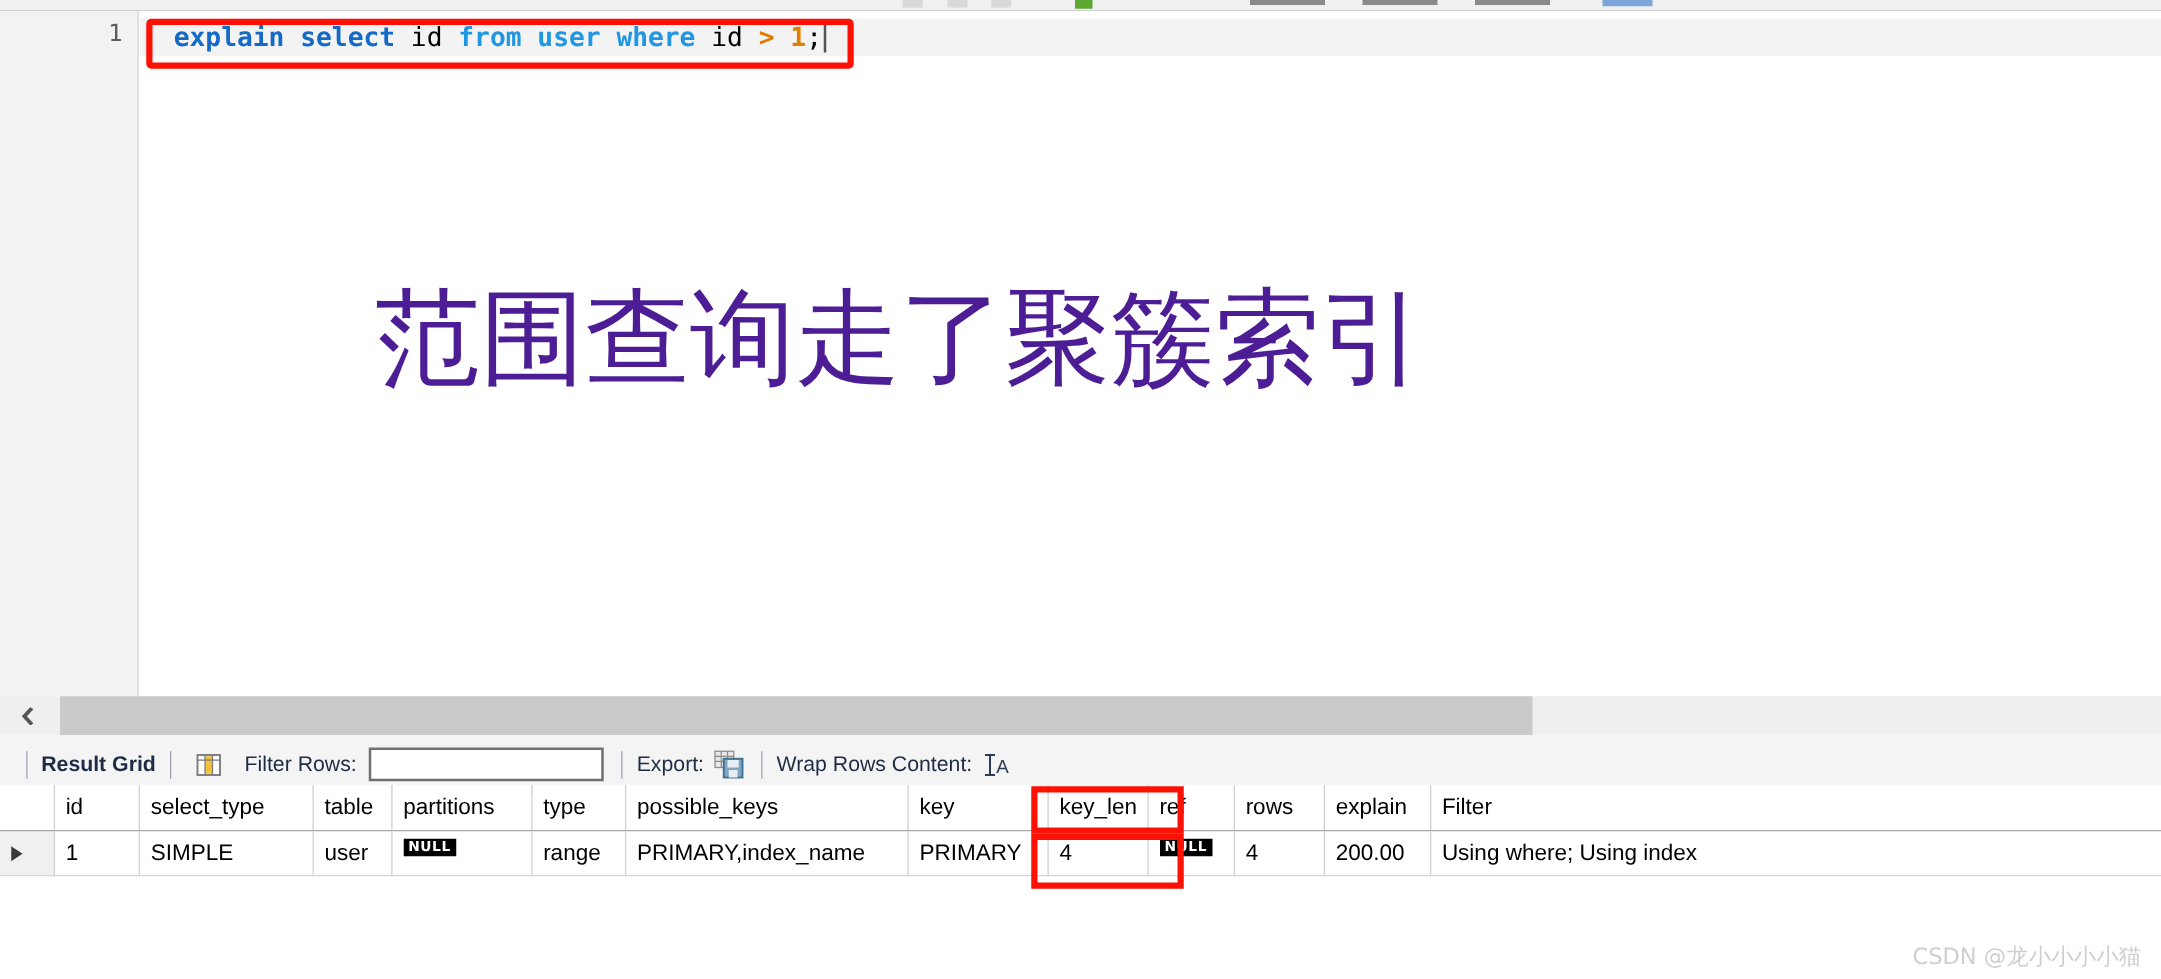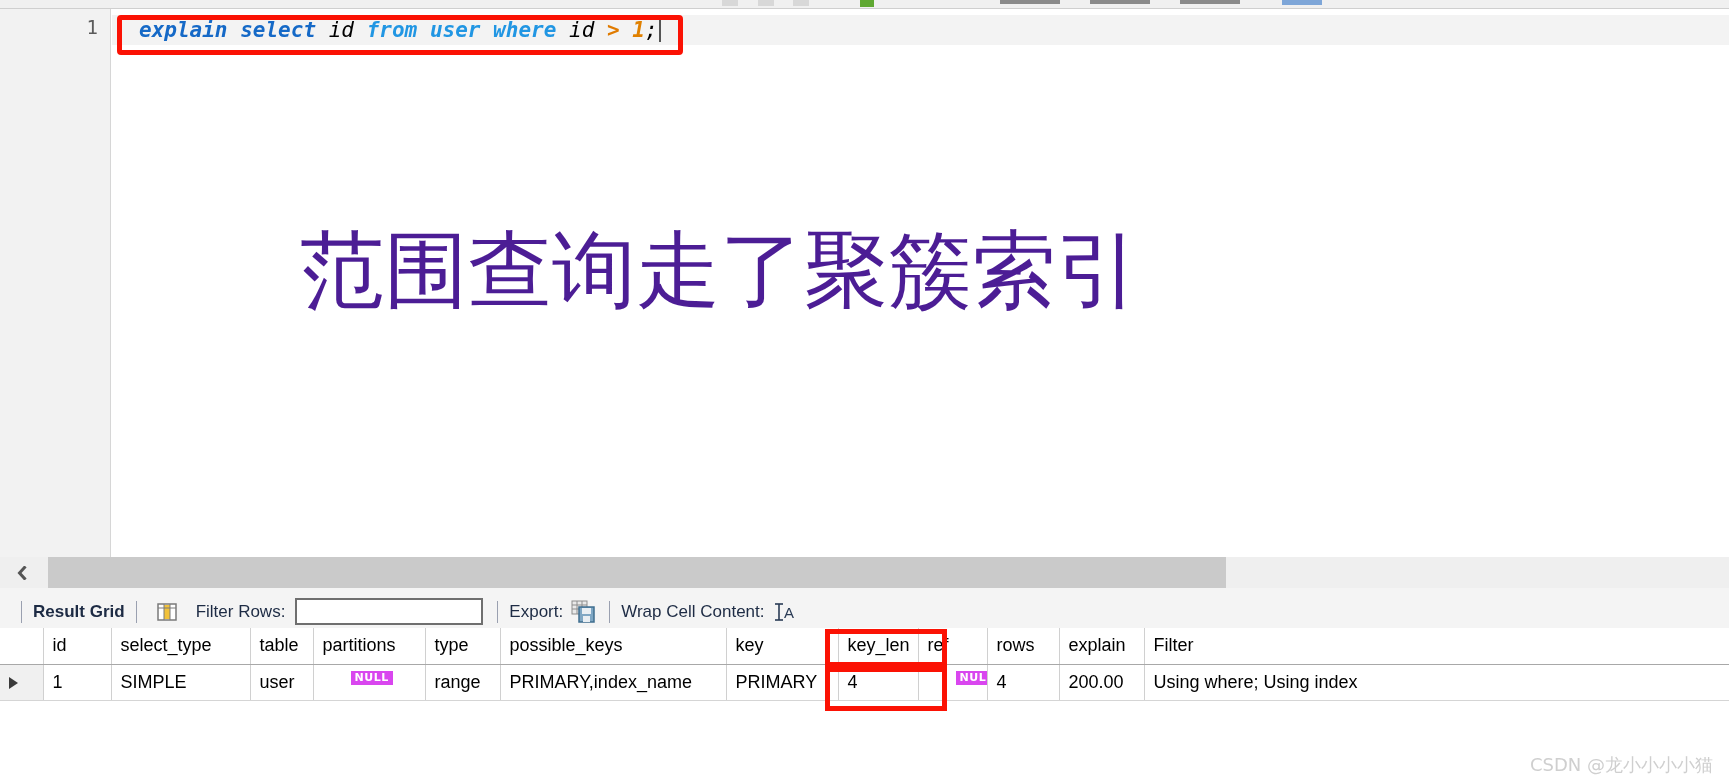--- a/index.html
+++ b/index.html
@@ -73,21 +73,20 @@
     top: 6px;
     height: 30px;
     width: 1617px;
     background: #f3f3f3;
     display: flex;
     align-items: center;
     white-space: pre;
     font-family: "DejaVu Sans Mono", monospace;
     font-size: 21px;
     letter-spacing: 0px;
-    font-style: italic;
   }
   #code-line-1 .pad { display: inline-block; width: 27px; }
   .kw   { color: #1569c7; font-weight: bold; }
   .kw2  { color: #2196e3; font-weight: bold; }
   .ident{ color: #000000; }
   .op   { color: #e07b00; font-weight: bold; }
   .num  { color: #e08000; font-weight: bold; }
   .punc { color: #000000; }
   #caret {
     display: inline-block;
@@ -232,31 +231,30 @@
   .row-arrow {
     display: inline-block;
     width: 0; height: 0;
     border-left: 9px solid #3a3a3a;
     border-top: 6px solid transparent;
     border-bottom: 6px solid transparent;
     vertical-align: middle;
   }
   .null-badge {
     display: inline-block;
-    background: #d946ef;
+    background: #000000;
     color: #ffffff;
     font-family: "DejaVu Sans", sans-serif;
     font-size: 11px;
     font-weight: bold;
     letter-spacing: 0.5px;
     padding: 1px 4px 2px 4px;
     line-height: 1;
     position: relative;
     top: -7px;
-    margin-left: 28px;
   }
   .nullcell { padding-left: 9px; }
 
   
   #key-header-redbox {
     position: absolute;
     left: 825px;
     top: 629px;
     width: 122px;
     height: 38px;
@@ -346,21 +344,21 @@
       <line x1="1" y1="5" x2="16" y2="5" stroke="#8d8d8d" stroke-width="1"></line>
       <line x1="1" y1="9" x2="16" y2="9" stroke="#8d8d8d" stroke-width="1"></line>
       <line x1="6" y1="1" x2="6" y2="14" stroke="#8d8d8d" stroke-width="1"></line>
       <line x1="11" y1="1" x2="11" y2="14" stroke="#8d8d8d" stroke-width="1"></line>
       <rect x="8" y="7" width="15" height="15" fill="#7fa7c4" stroke="#3f6e8e" stroke-width="1.5"></rect>
       <rect x="11" y="8" width="9" height="6" fill="#e8eef3"></rect>
       <rect x="12" y="16" width="7" height="6" fill="#e8eef3"></rect>
     </svg>
   </span>
   <span class="vsep" style="margin-left:12px;"></span>
-  <span class="tb-label">Wrap Cell Content:</span>
+  <span class="tb-label">Wrap Rows Content:</span>
   <span class="icon-btn">
     <svg width="22" height="20" viewBox="0 0 22 20">
       <line x1="2" y1="2" x2="10" y2="2" stroke="#2a3b55" stroke-width="1.6"></line>
       <line x1="2" y1="18" x2="10" y2="18" stroke="#2a3b55" stroke-width="1.6"></line>
       <line x1="6" y1="2" x2="6" y2="18" stroke="#2a3b55" stroke-width="1.6"></line>
       <text x="11" y="16" font-family="Liberation Sans, sans-serif" font-size="15" fill="#2a3b55">A</text>
     </svg>
   </span>
 </div>
 

